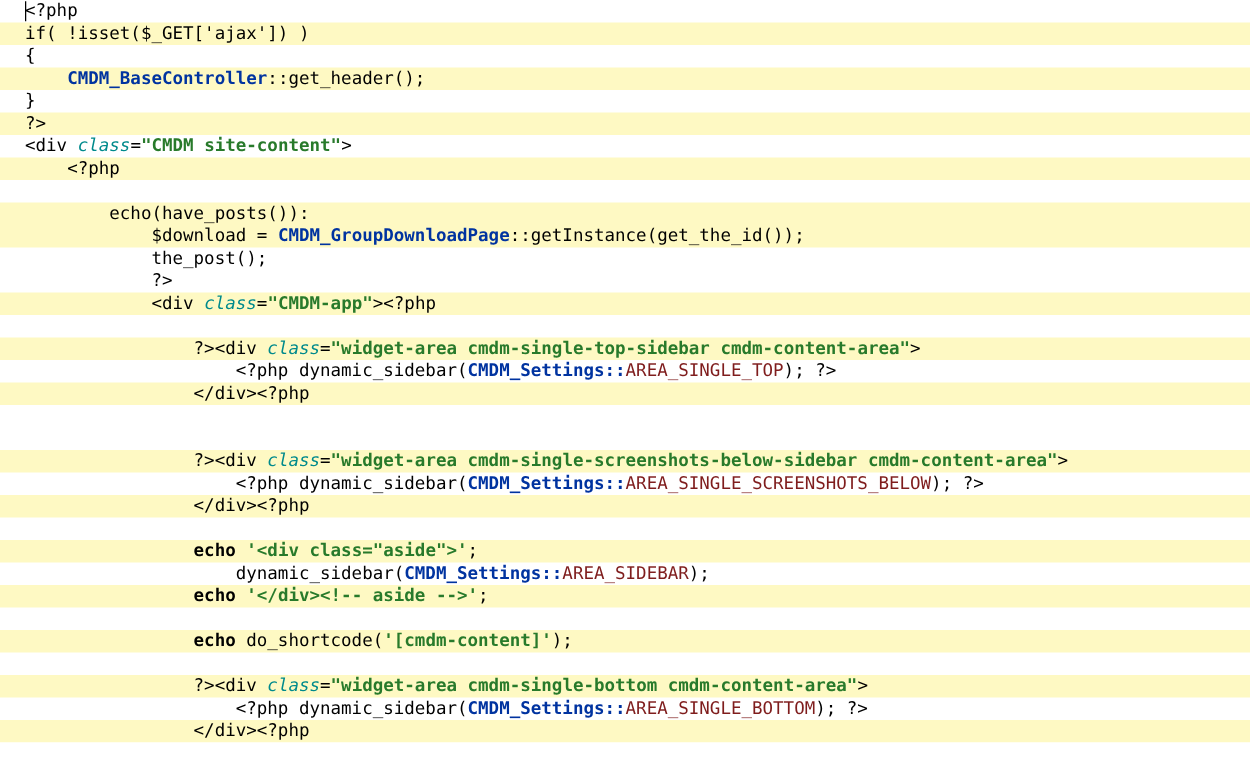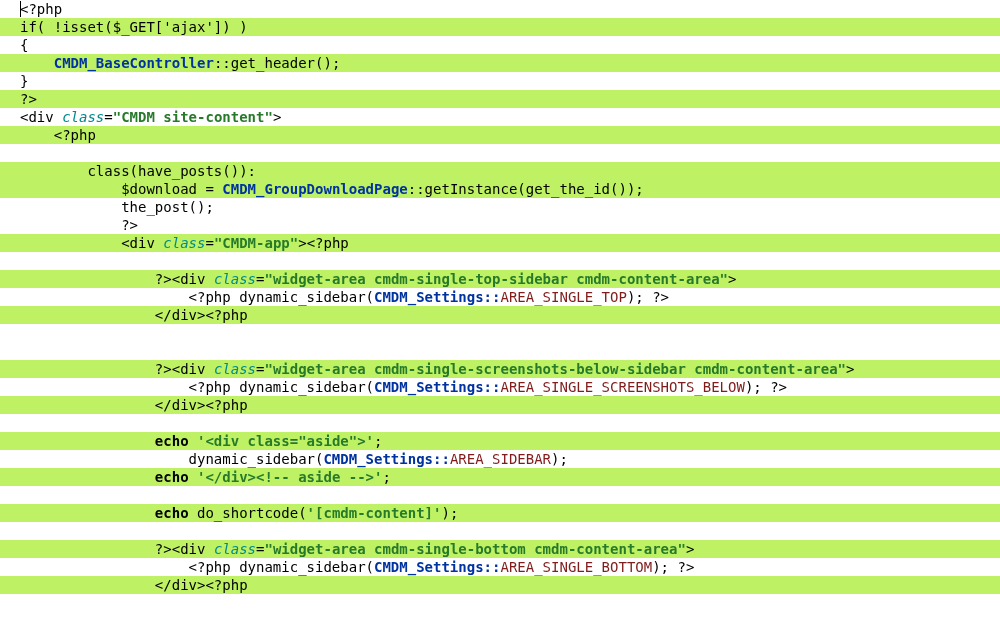--- a/index.html
+++ b/index.html
@@ -12,21 +12,21 @@
     width: 1000px;
   }
   .editor {
     position: relative;
   }
   .line {
     white-space: pre;
     padding-left: 20px;
     height: 18px;
   }
-  .line.alt { background: #bef264; }
+  .line.alt { background: #fef9c3; }
   .cursor {
     display: inline-block;
     width: 1px;
     height: 16px;
     background: #000;
     vertical-align: text-bottom;
     margin-right: -1px;
   }
   .plain { color: #000000; }
   .tag   { color: #000000; }
@@ -52,21 +52,21 @@
 <div class="line"><span class="plain">}</span></div>
 
 <div class="line alt"><span class="tag">?&gt;</span></div>
 
 <div class="line"><span class="tag">&lt;div </span><span class="attr">class</span><span class="tag">=</span><span class="str">"CMDM site-content"</span><span class="tag">&gt;</span></div>
 
 <div class="line alt"><span class="plain">    </span><span class="tag">&lt;?php</span></div>
 
 <div class="line"><span class="plain">    </span></div>
 
-<div class="line alt"><span class="plain">        </span><span class="plain">class(have_posts()):</span></div>
+<div class="line alt"><span class="plain">        </span><span class="plain">echo(have_posts()):</span></div>
 
 <div class="line alt"><span class="plain">            </span><span class="plain">$download = </span><span class="bkw">CMDM_GroupDownloadPage</span><span class="plain">::</span><span class="plain">getInstance(get_the_id());</span></div>
 
 <div class="line"><span class="plain">            </span><span class="plain">the_post();</span></div>
 
 <div class="line"><span class="plain">            </span><span class="tag">?&gt;</span></div>
 
 <div class="line alt"><span class="plain">            </span><span class="tag">&lt;div </span><span class="attr">class</span><span class="tag">=</span><span class="str">"CMDM-app"</span><span class="tag">&gt;&lt;?php</span></div>
 
 <div class="line"><span class="plain"> </span></div>

